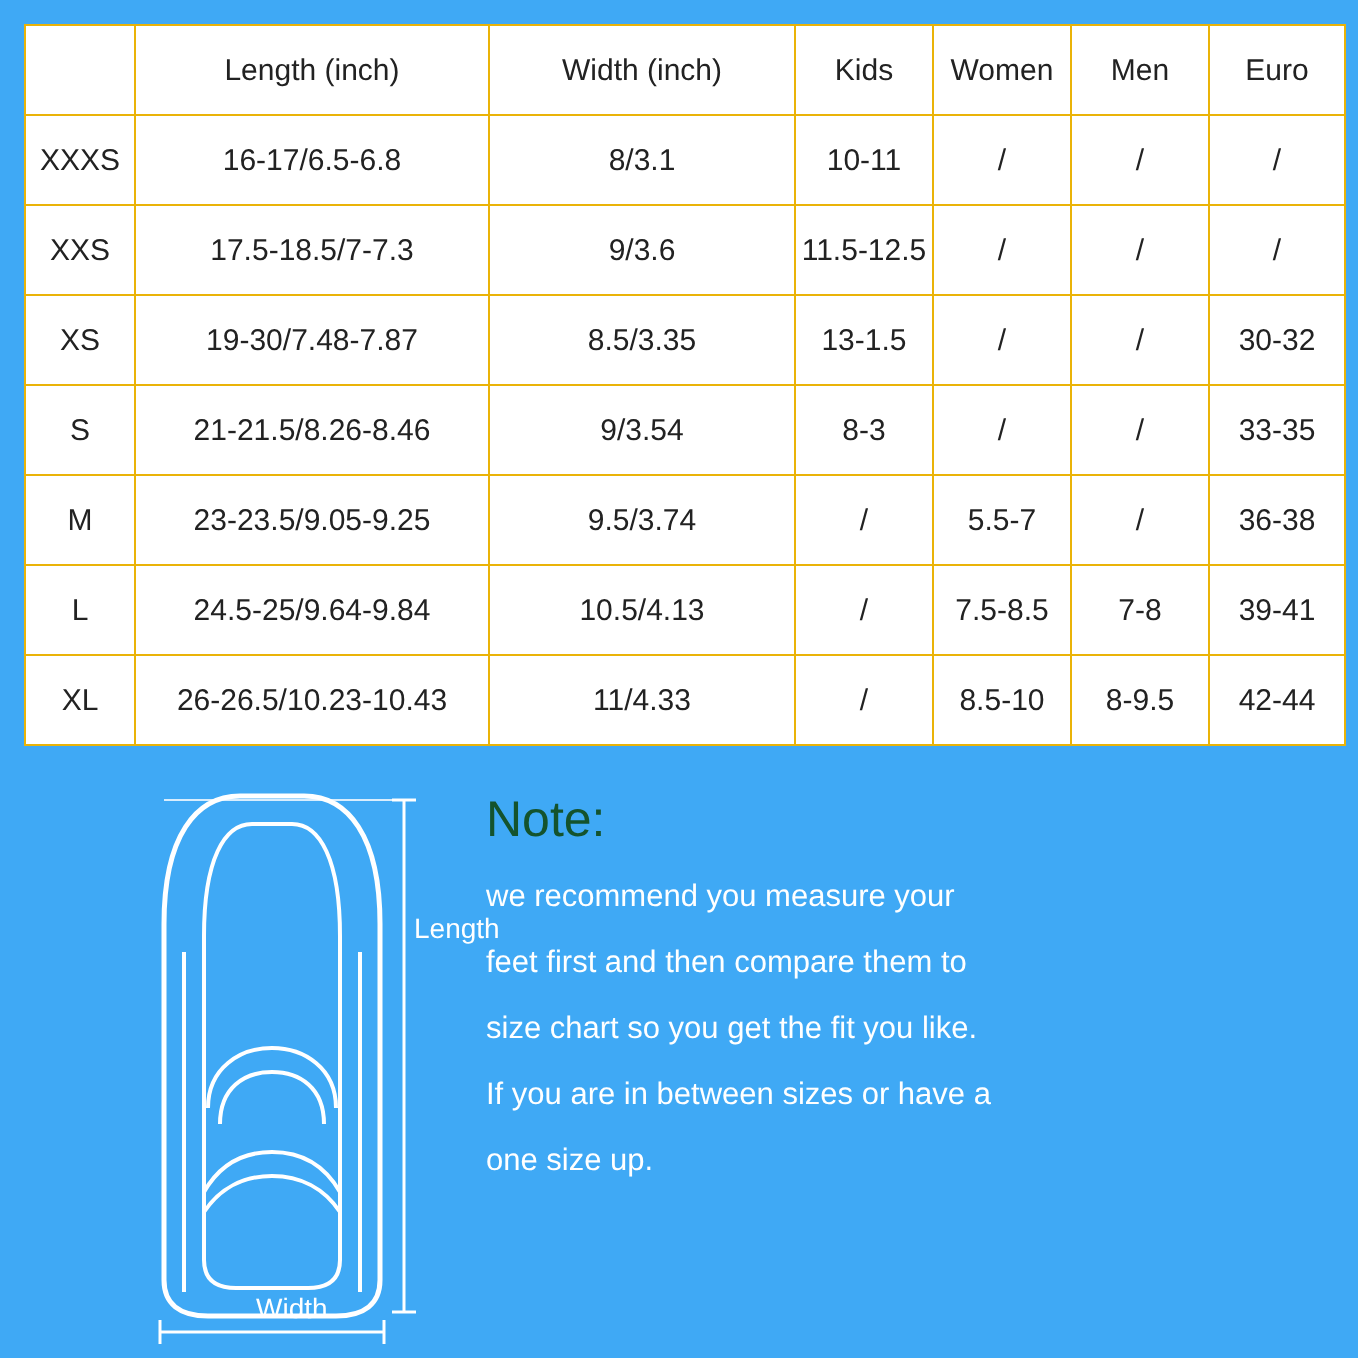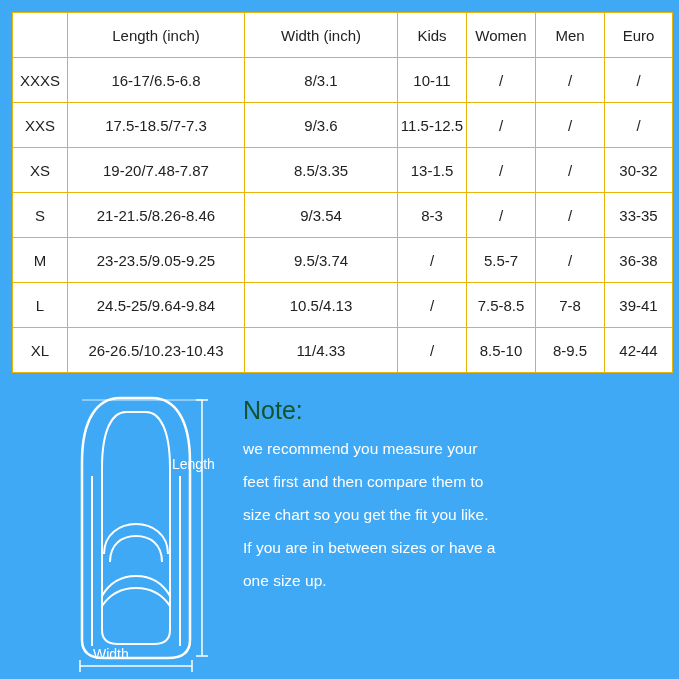--- a/index.html
+++ b/index.html
@@ -88,20 +88,21 @@
   .note-line {
     font-size: 15.5px;
     line-height: 33px;
     color: #ffffff;
     white-space: nowrap;
   }
   .label {
     position: absolute;
     color: #ffffff;
     font-size: 14px;
+    padding-left: 35px;
   }
   #length-label { left: 168px; top: 455px; }
   #width-label { left: 93px; top: 650px; }
 </style>
 </head>
 <body>
 
 <div class="page">
 
   <div class="table-wrap">
@@ -131,21 +132,21 @@
           <td class="col-size">XXS</td>
           <td class="col-length">17.5-18.5/7-7.3</td>
           <td class="col-width">9/3.6</td>
           <td class="col-kids small">11.5-12.5</td>
           <td class="col-women">/</td>
           <td class="col-men">/</td>
           <td class="col-euro">/</td>
         </tr>
         <tr>
           <td class="col-size">XS</td>
-          <td class="col-length">19-20/7.48-7.87</td>
+          <td class="col-length">19-30/7.48-7.87</td>
           <td class="col-width">8.5/3.35</td>
           <td class="col-kids">13-1.5</td>
           <td class="col-women">/</td>
           <td class="col-men">/</td>
           <td class="col-euro">30-32</td>
         </tr>
         <tr>
           <td class="col-size">S</td>
           <td class="col-length">21-21.5/8.26-8.46</td>
           <td class="col-width">9/3.54</td>

